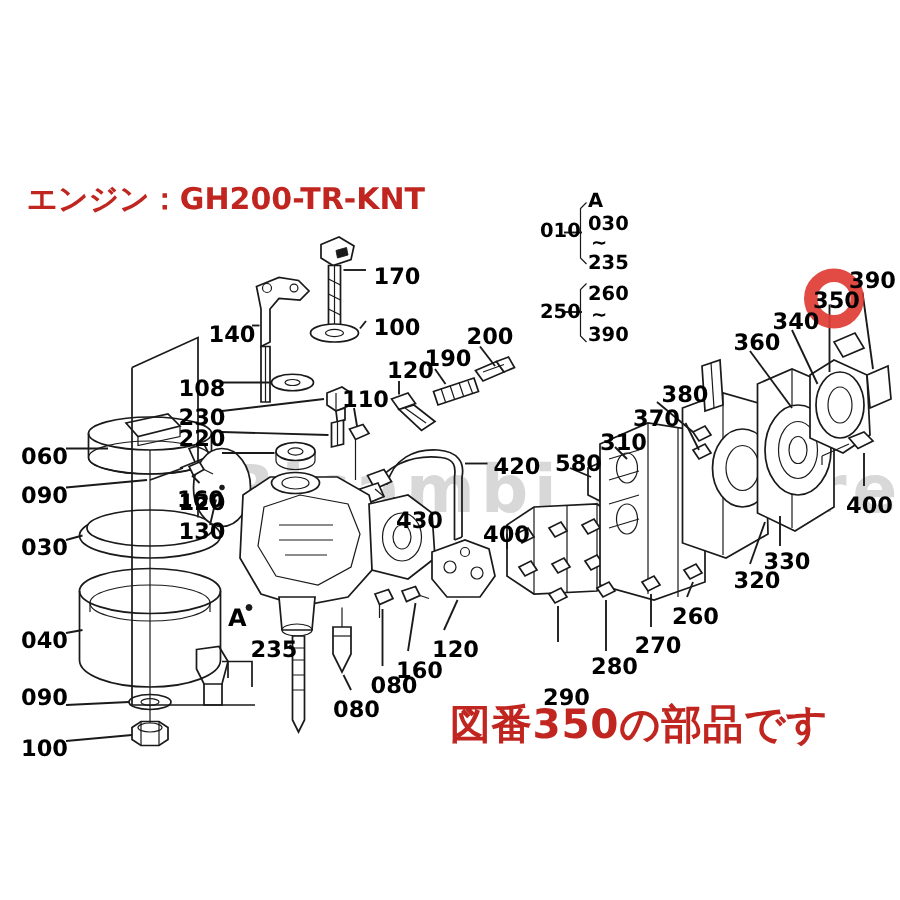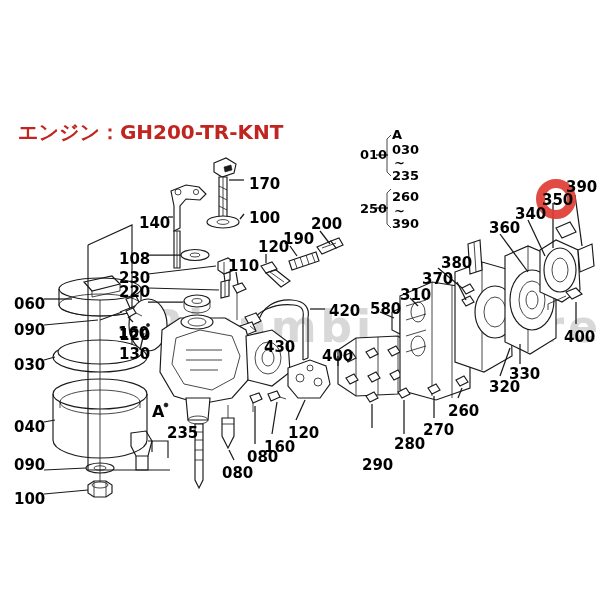--- a/index.html
+++ b/index.html
@@ -371,20 +371,21 @@
     <path class="lead" d="M434 418 L434 396"></path>
     <path class="lead" d="M458 398 L462 388"></path>
 
     <path class="lwt" d="M391 135 L387 139 L387 172 L391 176"></path>
     <path class="lwt" d="M391 189 L387 193 L387 224 L391 228"></path>
     <path class="lead" d="M376 155 L388 155"></path>
     <path class="lead" d="M376 208 L388 208"></path>
   </svg>
 
   <div class="title-sub">エンジン：GH200-TR-KNT</div>
+  <div class="footer-note">図番350の部品です</div>
 
   <div style="position:absolute;left:360px;top:148px;" class="num sm">010</div>
   <div style="position:absolute;left:392px;top:128px;" class="num sm">A</div>
   <div style="position:absolute;left:392px;top:143px;" class="num sm">030</div>
   <div style="position:absolute;left:394px;top:156px;" class="num sm">~</div>
   <div style="position:absolute;left:392px;top:169px;" class="num sm">235</div>
 
   <div style="position:absolute;left:360px;top:202px;" class="num sm">250</div>
   <div style="position:absolute;left:392px;top:190px;" class="num sm">260</div>
   <div style="position:absolute;left:394px;top:204px;" class="num sm">~</div>

